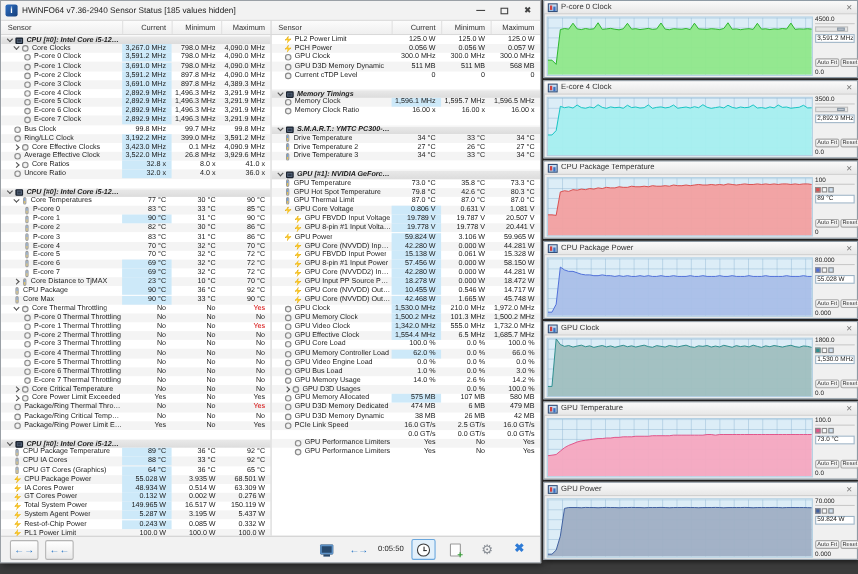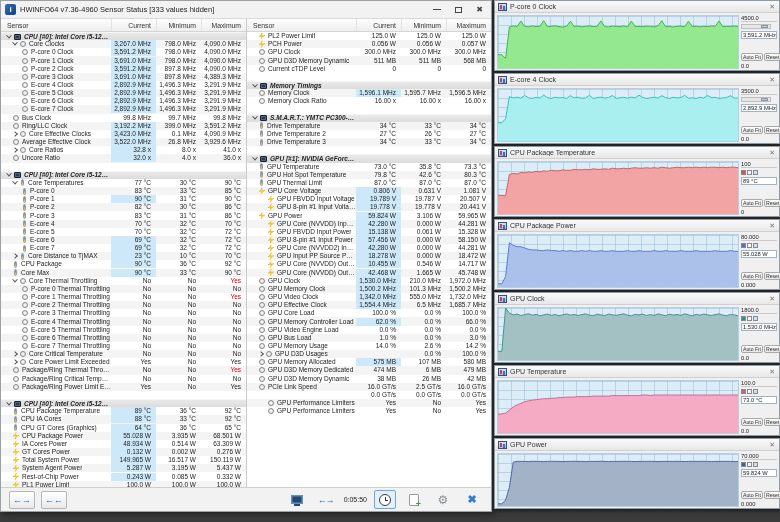--- a/index.html
+++ b/index.html
@@ -96,21 +96,21 @@
     padding:0 1px;height:8px;line-height:7px;color:#333;white-space:nowrap;}
 </style>
 </head>
 <body>
 
 <div class="screen">
 
   <div class="hwwin">
     <div class="titlebar">
       <span class="appicon">i</span>
-      <span class="title-text">HWiNFO64 v7.36-4960 Sensor Status [333 values hidden]</span>
+      <span class="title-text">HWiNFO64 v7.36-2940 Sensor Status [185 values hidden]</span>
       <span class="winctl">
         <span class="wmin"></span>
         <span class="wmax"></span>
         <span class="wclose">✖</span>
       </span>
     </div>
 
     <div class="panes">
       <div class="pane">
         <div class="pane-header">

